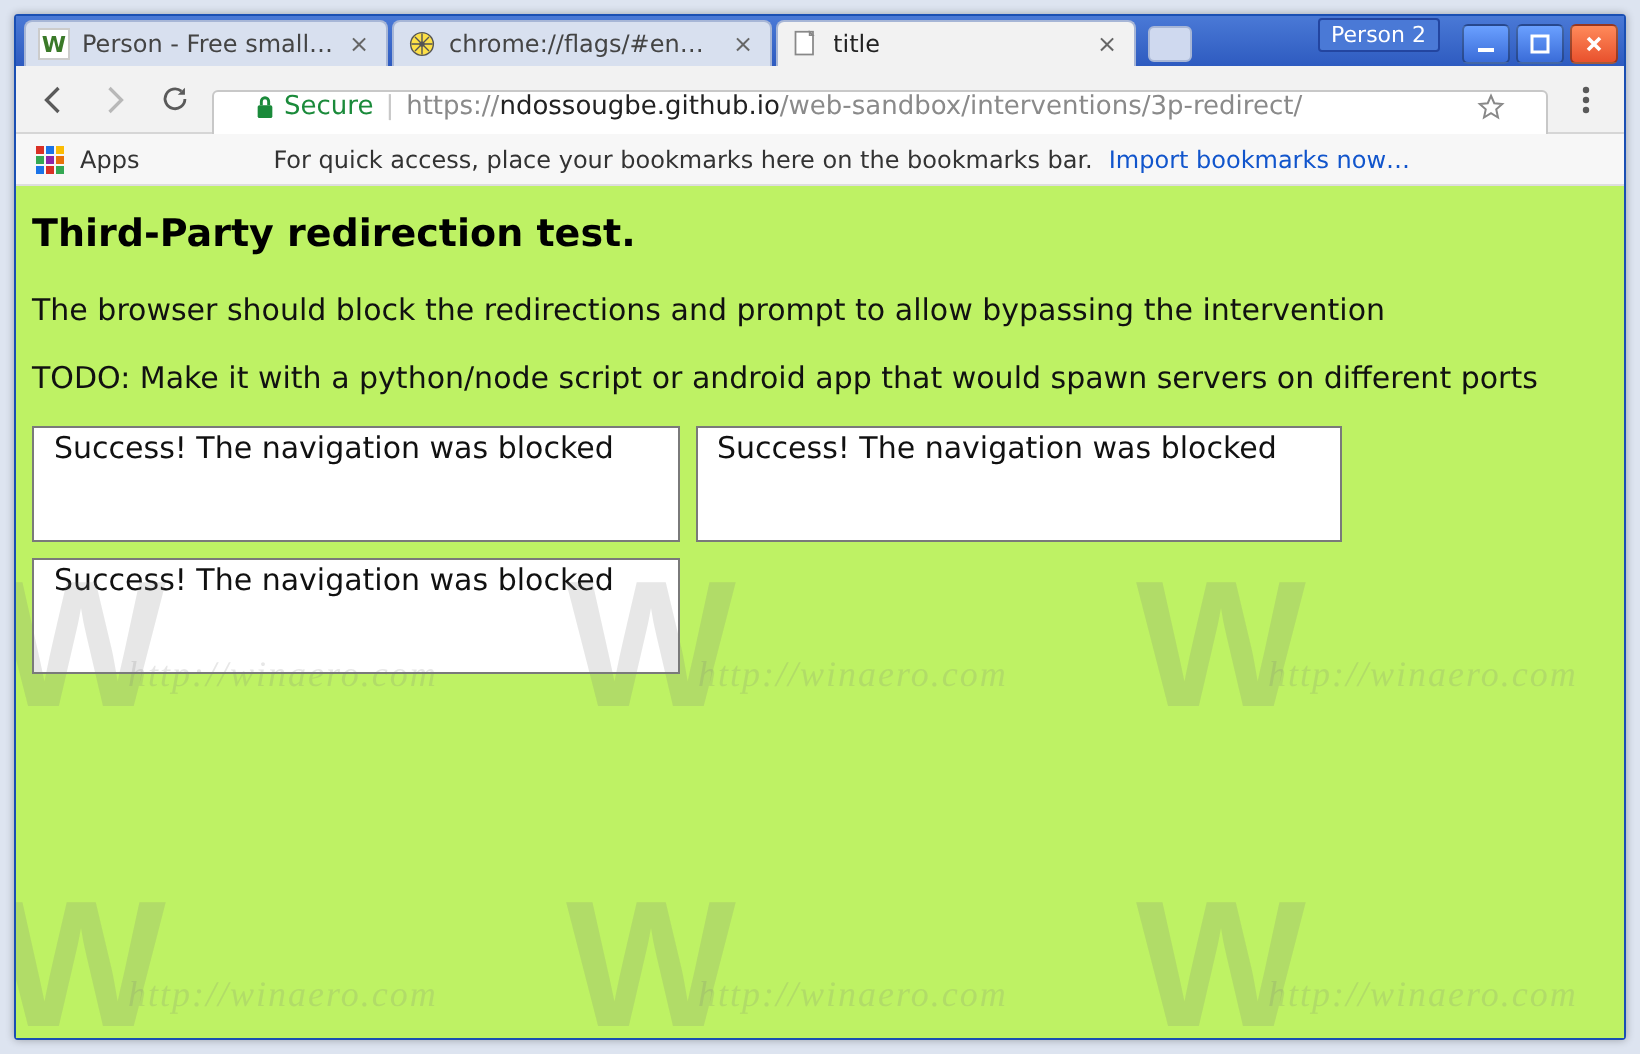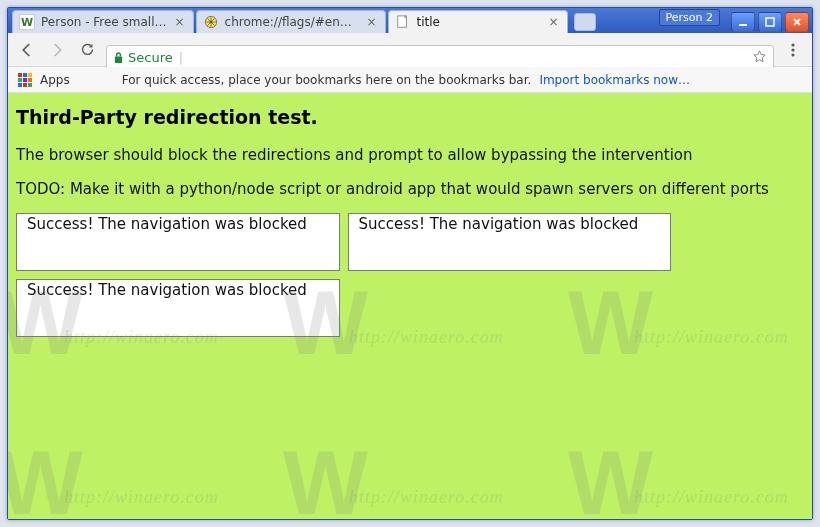--- a/index.html
+++ b/index.html
@@ -121,22 +121,22 @@
     color: #5a5a5a;
   }
   .nav-btn.disabled { color: #b0b0b0; }
   .omnibox {
     flex: 1;
     height: 26px;
     background: #fff;
     border: 1px solid #c8c8c8;
     border-radius: 3px;
     display: flex;
-    align-items: center;
-    padding: 0 6px;
+    align-items: flex-start;
+    padding: 0 20px;
     gap: 6px;
     font-size: 13px;
     color: #555;
     overflow: hidden;
     margin-top: 16px;
   }
   .secure { color: #1a8a3a; display: flex; align-items: center; gap: 4px; font-size: 13px; }
   .url-host { color: #222; }
   .url-rest { color: #8a8a8a; }
   .omnibox-star { margin-left: auto; color: #888; }
@@ -301,20 +301,23 @@
     </div>
     <div class="omnibox">
       <span class="secure">
         <svg width="11" height="13" viewBox="0 0 12 14">
             <rect x="2" y="6" width="8" height="7" rx="1" fill="#1a8a3a"></rect>
             <path d="M4 6 V4 a2 2 0 0 1 4 0 V6" fill="none" stroke="#1a8a3a" stroke-width="1.6"></path>
           </svg>
         <span>Secure</span>
       </span>
       <span style="color:#c8c8c8;">|</span>
+      <span>
+        <span class="url-rest">https://</span><span class="url-host">ndossougbe.github.io</span><span class="url-rest">/web-sandbox/interventions/3p-redirect/</span>
+      </span>
       <span class="omnibox-star">
         <svg width="15" height="15" viewBox="0 0 24 24">
             <path d="M12 3 L14.6 9 L21 9.6 L16.2 13.9 L17.6 20.4 L12 17 L6.4 20.4 L7.8 13.9 L3 9.6 L9.4 9 Z" fill="none" stroke="#888" stroke-width="1.6"></path>
           </svg>
       </span>
     </div>
     <div class="menu-btn">
       <svg width="14" height="16" viewBox="0 0 14 16">
           <circle cx="7" cy="3" r="1.6" fill="#5a5a5a"></circle>
           <circle cx="7" cy="8" r="1.6" fill="#5a5a5a"></circle>
@@ -329,21 +332,21 @@
         <span></span>
         <span></span>
         <span></span>
         <span></span>
         <span></span>
         <span></span>
         <span></span>
         <span></span>
     </div>
     <span>Apps</span>
-    <span style="margin-left:6px;color:#333;padding-left:38px;">For quick access, place your bookmarks here on the bookmarks bar.</span>
+    <span style="margin-left:21px;color:#333;padding-left:38px;">For quick access, place your bookmarks here on the bookmarks bar.</span>
     <a href="#">Import bookmarks now…</a>
   </div>
 
   <div class="page">
     <h2>Third-Party redirection test.</h2>
     <p>The browser should block the redirections and prompt to allow bypassing the intervention</p>
     <p>TODO: Make it with a python/node script or android app that would spawn servers on different ports</p>
 
     <div class="frames">
       <div class="frame"><span>Success! The navigation was blocked</span></div>

